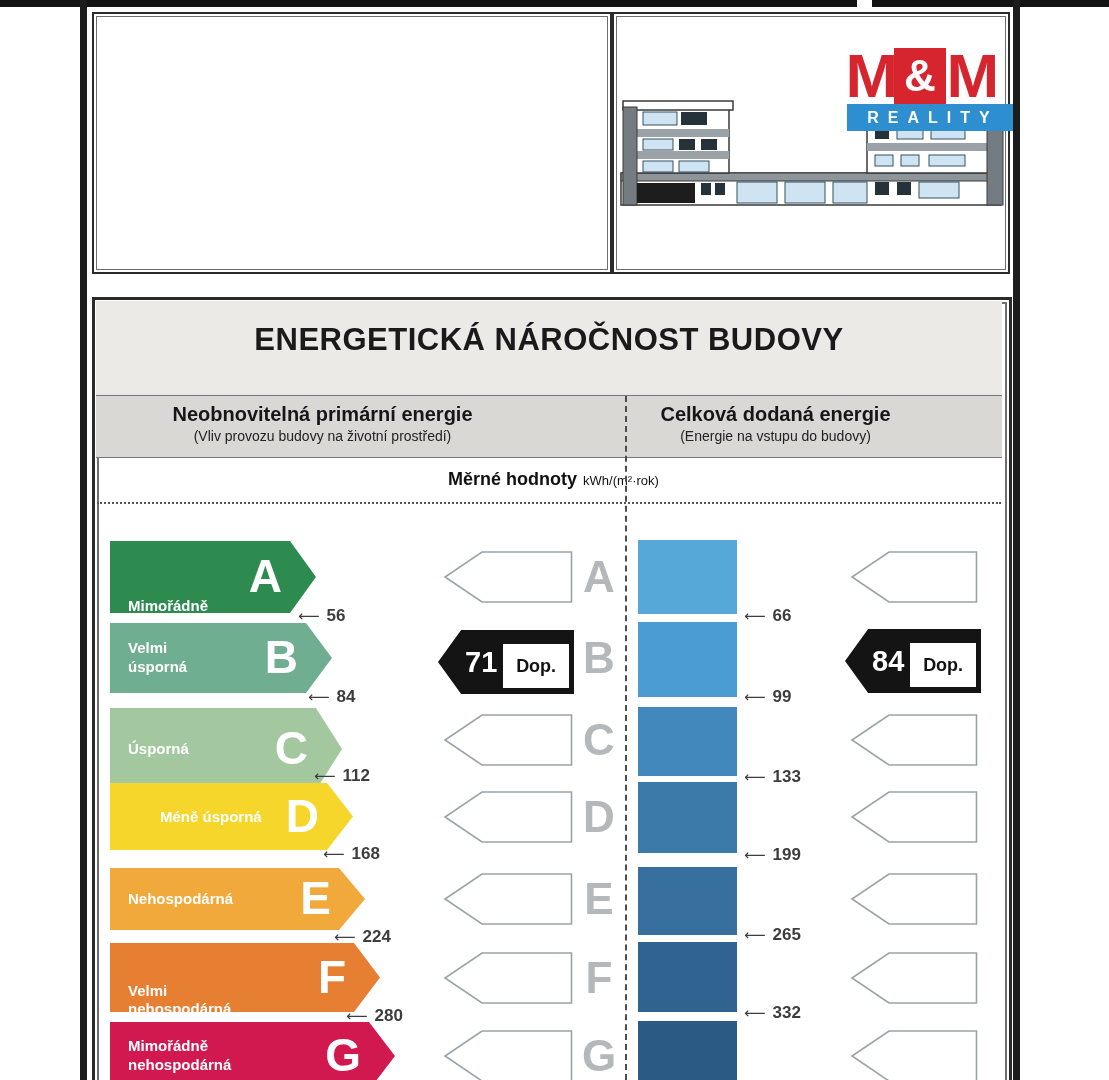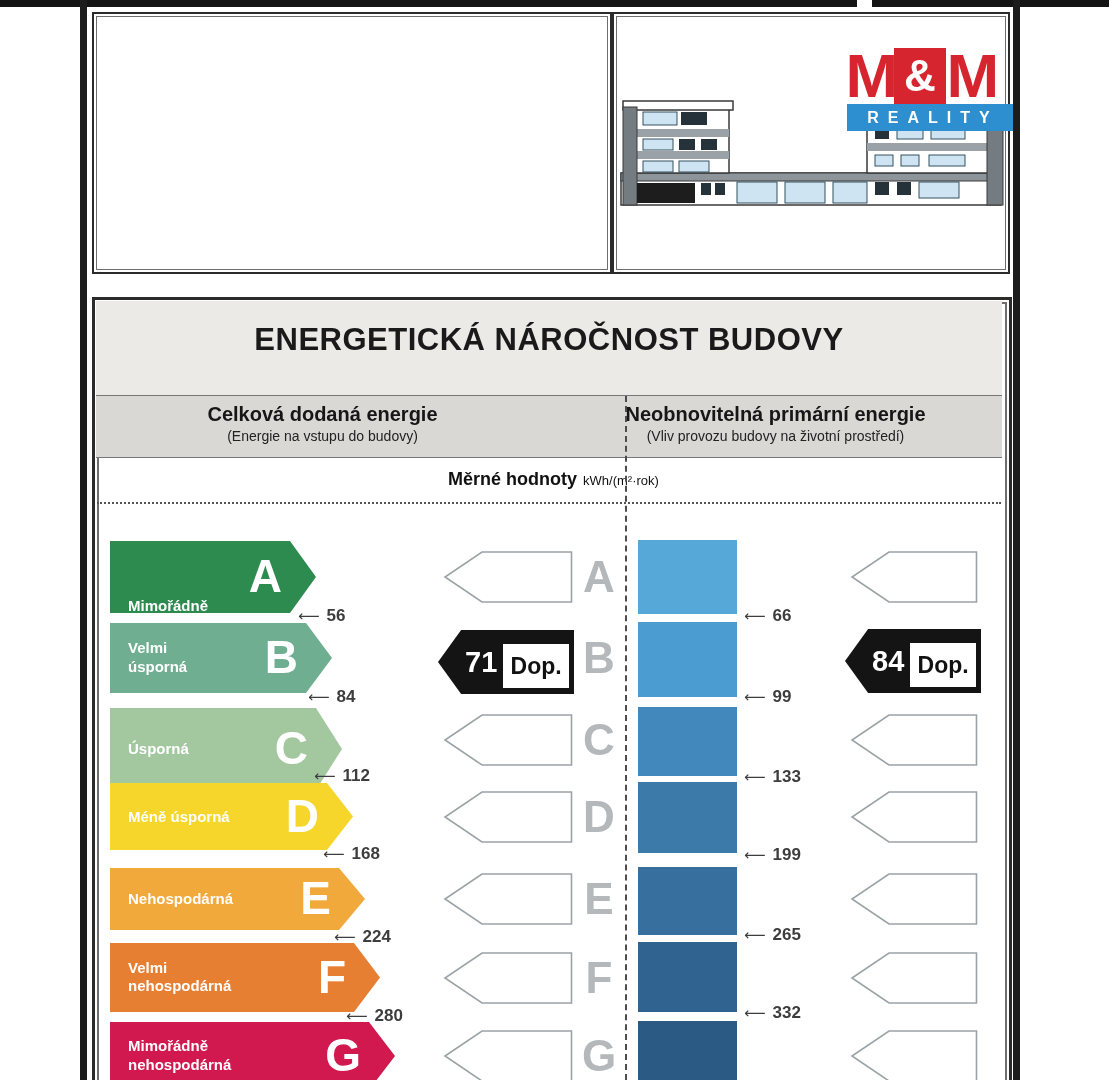--- a/index.html
+++ b/index.html
@@ -51,21 +51,21 @@
      color:#b4b8ba;font-size:44px;font-weight:800;}
   .empty-arrow{position:absolute;}
   .threshold{position:absolute;display:flex;align-items:center;gap:7px;color:#3d3d3d;}
   .th-arrow{font-family:"DejaVu Sans",sans-serif;font-size:15px;line-height:1;}
   .th-num{font-size:17px;font-weight:600;}
   .bar{position:absolute;left:638px;width:99px;}
   
   .marker{position:absolute;width:136px;height:64px;background:#141414;display:flex;align-items:center;
      clip-path:polygon(0 50%, 17% 0, 100% 0, 100% 100%, 17% 100%);}
   .marker-val{color:#fff;font-weight:bold;font-size:29px;margin-left:27px;}
-  .marker-box{margin:13px 5px 5px 6px;background:#fff;color:#111;font-weight:bold;font-size:23px;
+  .marker-box{margin:13px 5px 5px 6px;background:#fff;color:#111;font-weight:bold;font-size:18px;
      height:44px;flex:1;display:flex;align-items:center;justify-content:center;}
 </style>
 </head>
 <body>
 
 <div class="page">
 
   <div class="top-bar"></div>
   <div class="top-bar-gap"></div>
   <div class="edge-line edge-left"></div>
@@ -123,26 +123,26 @@
       <div class="logo-bottom" style="background: rgb(46, 143, 208);">REALITY</div>
     </div>
   </section>
 
   <section class="dbox chart-box"></section>
   <div class="chart-head"></div>
   <div class="chart-title">ENERGETICKÁ NÁROČNOST BUDOVY</div>
 
   <div class="col-band">
     <div class="col-cell">
+      <div class="col-title">Neobnovitelná primární energie</div>
+      <div class="col-sub">(Vliv provozu budovy na životní prostředí)</div>
+    </div>
+    <div class="col-cell">
       <div class="col-title">Celková dodaná energie</div>
       <div class="col-sub">(Energie na vstupu do budovy)</div>
-    </div>
-    <div class="col-cell">
-      <div class="col-title">Neobnovitelná primární energie</div>
-      <div class="col-sub">(Vliv provozu budovy na životní prostředí)</div>
     </div>
   </div>
 
   <div class="units-line">
     <span class="units-strong">Měrné hodnoty</span><span class="units-unit">kWh/(m²·rok)</span>
   </div>
 
   <div class="dash-h"></div>
   <div class="dash-v"></div>
 
@@ -203,21 +203,21 @@
         </svg></div>
       <div class="threshold" style="left: 314px; top: 766px;">
         <span class="th-arrow">⟵</span>
         <span class="th-num">112</span>
       </div>
       <div class="threshold" style="left: 744px; top: 767px;">
         <span class="th-arrow">⟵</span>
         <span class="th-num">133</span>
       </div>
       <div class="class-arrow" style="top: 783px; height: 67px; width: 243px; background: rgb(246, 214, 42);">
-        <div class="class-label" style="width: 140px;">Méně úsporná</div>
+        <div class="class-label" style="width: 140px; margin-left: 32px;">Méně úsporná</div>
         <div class="class-letter">D</div>
       </div>
       <div class="ghost-letter" style="top: 783px; height: 67px;">D</div>
       <div class="empty-arrow" style="left: 443px; top: 790.5px;"><svg width="130" height="52" viewBox="0 0 130 52">
     <path d="M39 1 H128.5 V51 H39 L2 26 Z" fill="#ffffff" stroke="#9aa2a6" stroke-width="1.6"></path>
         </svg></div>
       <div class="bar" style="top: 782px; height: 71px; background: rgb(60, 122, 170);"></div>
       <div class="empty-arrow" style="left: 850px; top: 790.5px;"><svg width="128" height="52" viewBox="0 0 128 52">
     <path d="M39 1 H126.5 V51 H39 L2 26 Z" fill="#ffffff" stroke="#9aa2a6" stroke-width="1.6"></path>
         </svg></div>
@@ -243,21 +243,21 @@
         </svg></div>
       <div class="threshold" style="left: 334px; top: 927px;">
         <span class="th-arrow">⟵</span>
         <span class="th-num">224</span>
       </div>
       <div class="threshold" style="left: 744px; top: 925px;">
         <span class="th-arrow">⟵</span>
         <span class="th-num">265</span>
       </div>
       <div class="class-arrow" style="top: 943px; height: 69px; width: 270px; background: rgb(231, 127, 51);">
-        <div class="class-label" style="width: 120px;">Velmi nehospodárná</div>
+        <div class="class-label" style="width: 120px; margin-top: 23px;">Velmi nehospodárná</div>
         <div class="class-letter">F</div>
       </div>
       <div class="ghost-letter" style="top: 943px; height: 69px;">F</div>
       <div class="empty-arrow" style="left: 443px; top: 951.5px;"><svg width="130" height="52" viewBox="0 0 130 52">
     <path d="M39 1 H128.5 V51 H39 L2 26 Z" fill="#ffffff" stroke="#9aa2a6" stroke-width="1.6"></path>
         </svg></div>
       <div class="bar" style="top: 942px; height: 70px; background: rgb(48, 99, 144);"></div>
       <div class="empty-arrow" style="left: 850px; top: 951.5px;"><svg width="128" height="52" viewBox="0 0 128 52">
     <path d="M39 1 H126.5 V51 H39 L2 26 Z" fill="#ffffff" stroke="#9aa2a6" stroke-width="1.6"></path>
         </svg></div>

